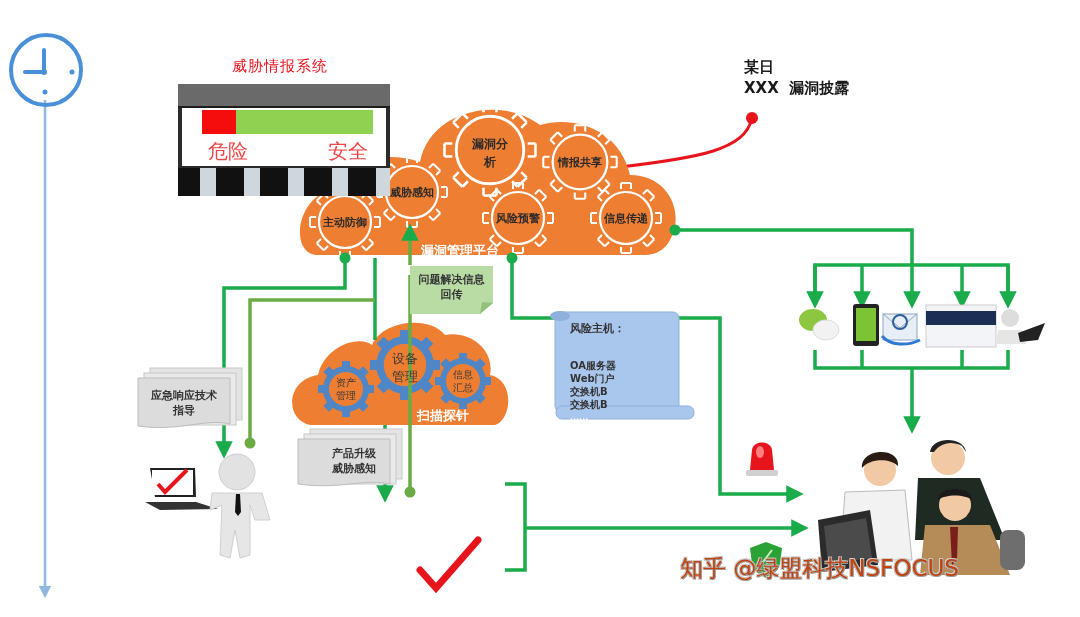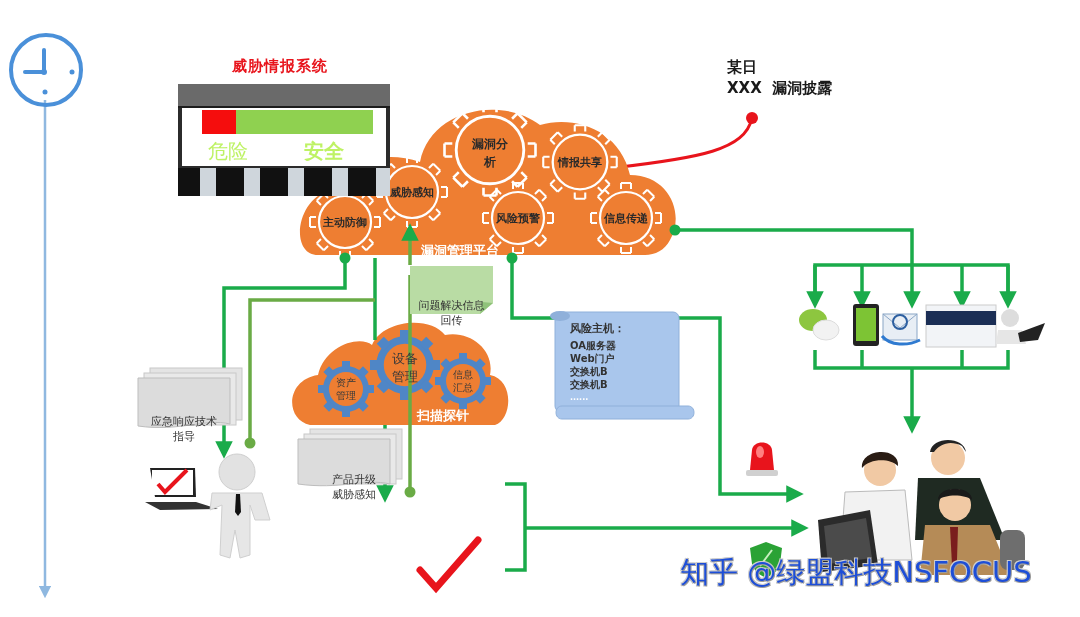--- a/index.html
+++ b/index.html
@@ -1,33 +1,33 @@
 <!DOCTYPE html>
 <html><head>
 <meta charset="utf-8">
 <style>
   html, body { margin:0; padding:0; background:#ffffff; }
   body { width:1080px; height:617px; position:relative; overflow:hidden; font-family:"DejaVu Sans", sans-serif; }
   .abs { position:absolute; }
   svg.layer { position:absolute; left:0; top:0; }
   .gtxt { font-family:"DejaVu Sans", sans-serif; font-weight:bold; fill:#2a2a2a; }
   .wtxt { font-family:"DejaVu Sans", sans-serif; font-weight:bold; fill:#ffffff; }
-  .threat-title { left:232px; top:57px; color:#e8141c; font-weight:bold; font-size:15px; letter-spacing:1px; }
+  .threat-title { left:232px; top:57px; color:#e8141c; font-weight:normal; font-size:15px; letter-spacing:1px; }
   .threat-panel { left:178px; top:84px; width:212px; height:112px; background:#2b2b2b; }
   .threat-panel .topbar { position:absolute; left:0; top:0; width:212px; height:22px; background:#6a6a6a; border-bottom:2px solid #1c1c1c;}
   .threat-panel .screen { position:absolute; left:4px; top:24px; width:204px; height:58px; background:#ffffff; }
   .threat-panel .bar-red { position:absolute; left:24px; top:26px; width:34px; height:24px; background:#f50d0d; }
   .threat-panel .bar-green { position:absolute; left:58px; top:26px; width:137px; height:24px; background:#8fd150; }
-  .threat-panel .lbl { position:absolute; top:54px; font-size:20px; color:#bef264; }
+  .threat-panel .lbl { position:absolute; top:54px; font-size:20px; color:#ef4444; }
   .threat-panel .consoles { position:absolute; left:0; top:84px; width:212px; height:28px; background:repeating-linear-gradient(90deg,#111 0 22px,#cfd6dc 22px 38px,#111 38px 44px); }
-  .disclosure { left:727px; top:57px; font-weight:bold; font-size:15px; color:#1a1a1a; line-height:21px; }
-  .note-box { font-weight:normal; font-size:11px; color:#333; text-align:center; line-height:15px;margin-top:26px; }
-  .watermark { left:680px; top:553px; font-size:29px; color:#1d4ed8; letter-spacing:0px; text-shadow: 1px 1px 0 #9a9a9a, -1px -1px 0 #cfcfcf, 1px -1px 0 #bdbdbd, -1px 1px 0 #bdbdbd; }
+  .disclosure { left:744px; top:57px; font-weight:bold; font-size:15px; color:#1a1a1a; line-height:21px; }
+  .note-box { font-weight:bold; font-size:11px; color:#333; text-align:center; line-height:15px; }
+  .watermark { left:680px; top:553px; font-size:23px; color:#c2410c; letter-spacing:0px; text-shadow: 1px 1px 0 #9a9a9a, -1px -1px 0 #cfcfcf, 1px -1px 0 #bdbdbd, -1px 1px 0 #bdbdbd; }
   .risk-text { left:570px; top:322px; font-size:10px; font-weight:bold; color:#333; line-height:13px; }
-  .risk-text .hdr { font-size:11px; margin-bottom:4px; }
+  .risk-text .hdr { font-size:11px; margin-bottom:24px; }
 </style>
 </head>
 <body>
 
 <svg class="layer" width="1080" height="617" viewBox="0 0 1080 617">
   <defs>
     <marker id="arrG" viewBox="0 0 10 10" refX="5" refY="5" markerWidth="5" markerHeight="5" orient="auto-start-reverse">
       <path d="M0,0 L10,5 L0,10 z" fill="#1aab4a"></path>
     </marker>
     <marker id="arrB" viewBox="0 0 10 10" refX="5" refY="5" markerWidth="5" markerHeight="5" orient="auto-start-reverse">
@@ -245,21 +245,21 @@
   </g>
 </svg>
 
 <div class="abs threat-title">威胁情报系统</div>
 <div class="abs threat-panel">
   <div class="topbar"></div>
   <div class="screen"></div>
   <div class="bar-red" style="left: 24px; width: 34px;"></div>
   <div class="bar-green" style="left: 58px; width: 137px;"></div>
   <div class="lbl" style="left:30px;">危险</div>
-  <div class="lbl" style="left:126px;font-weight:bold;">安全</div>
+  <div class="lbl" style="left:150px;">安全</div>
   <div class="consoles"></div>
 </div>
 
 <div class="abs disclosure">
   <div>某日</div>
   <div style="white-space:pre;text-align:center;">XXX  漏洞披露</div>
 </div>
 
 <svg class="layer" width="1080" height="617" viewBox="0 0 1080 617">
   <text class="gtxt" x="345" y="226" font-size="11" text-anchor="middle">主动防御</text>

